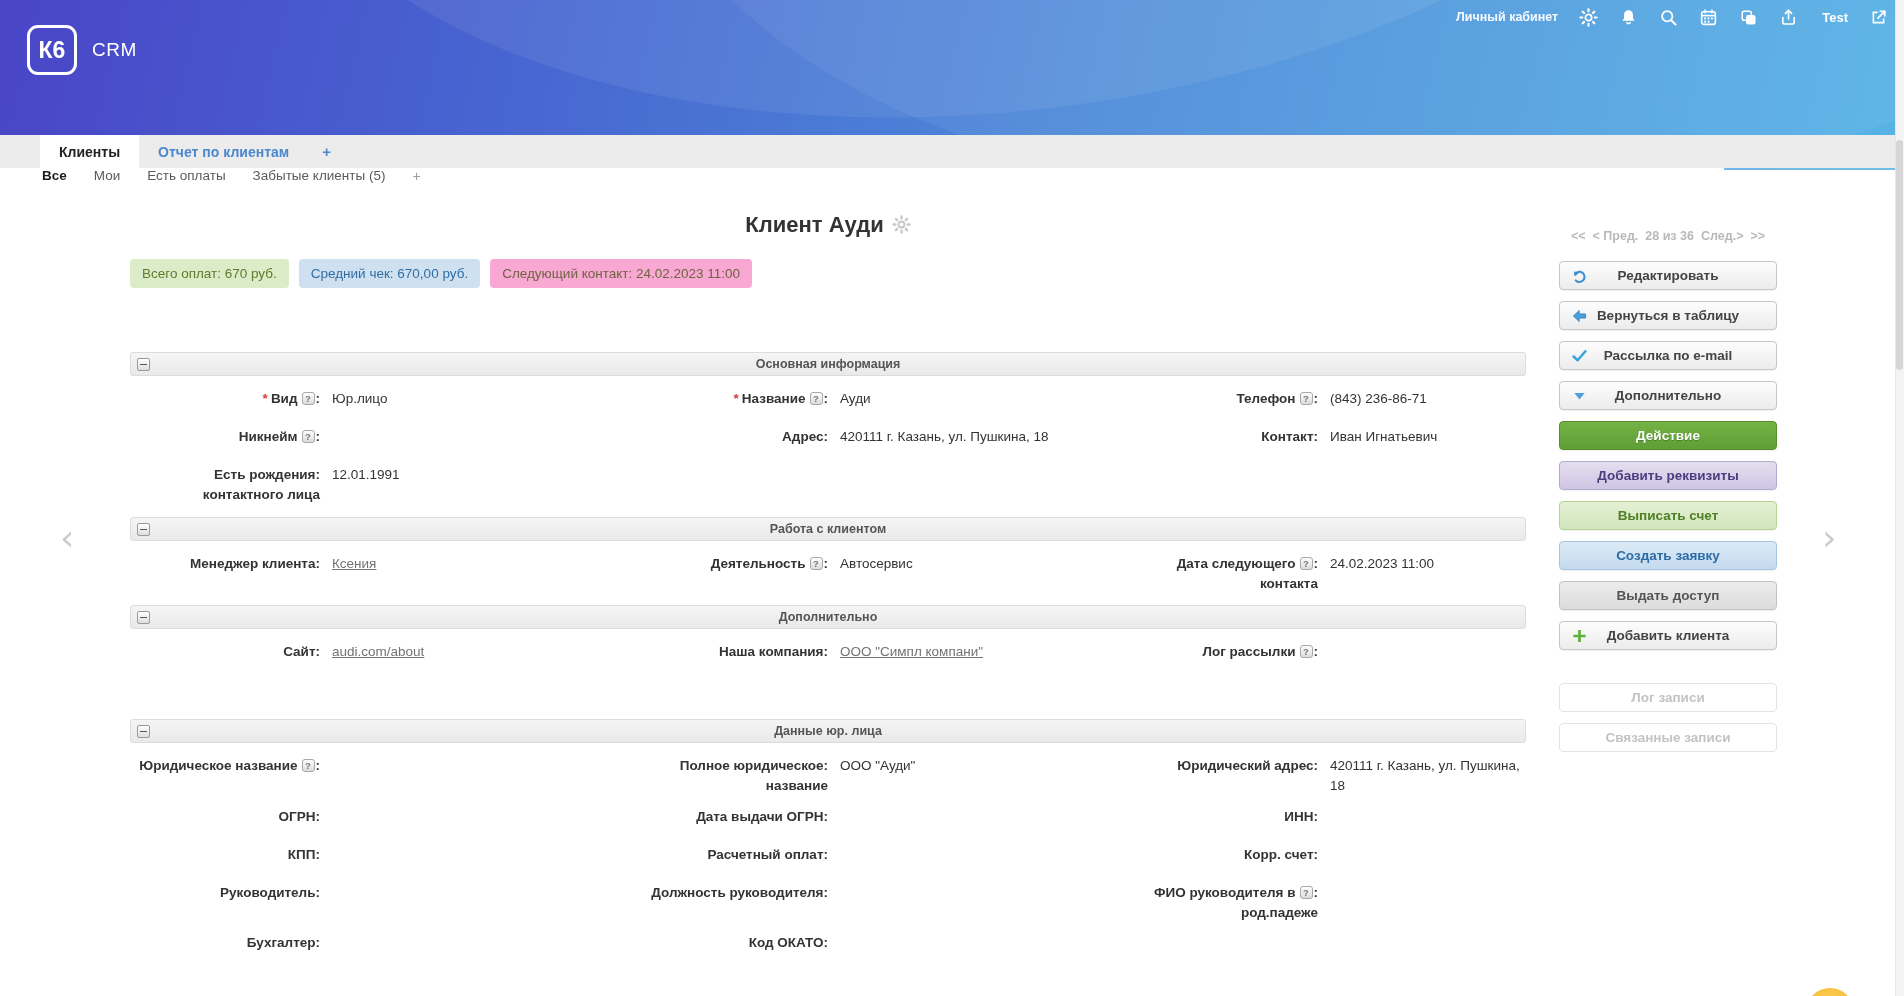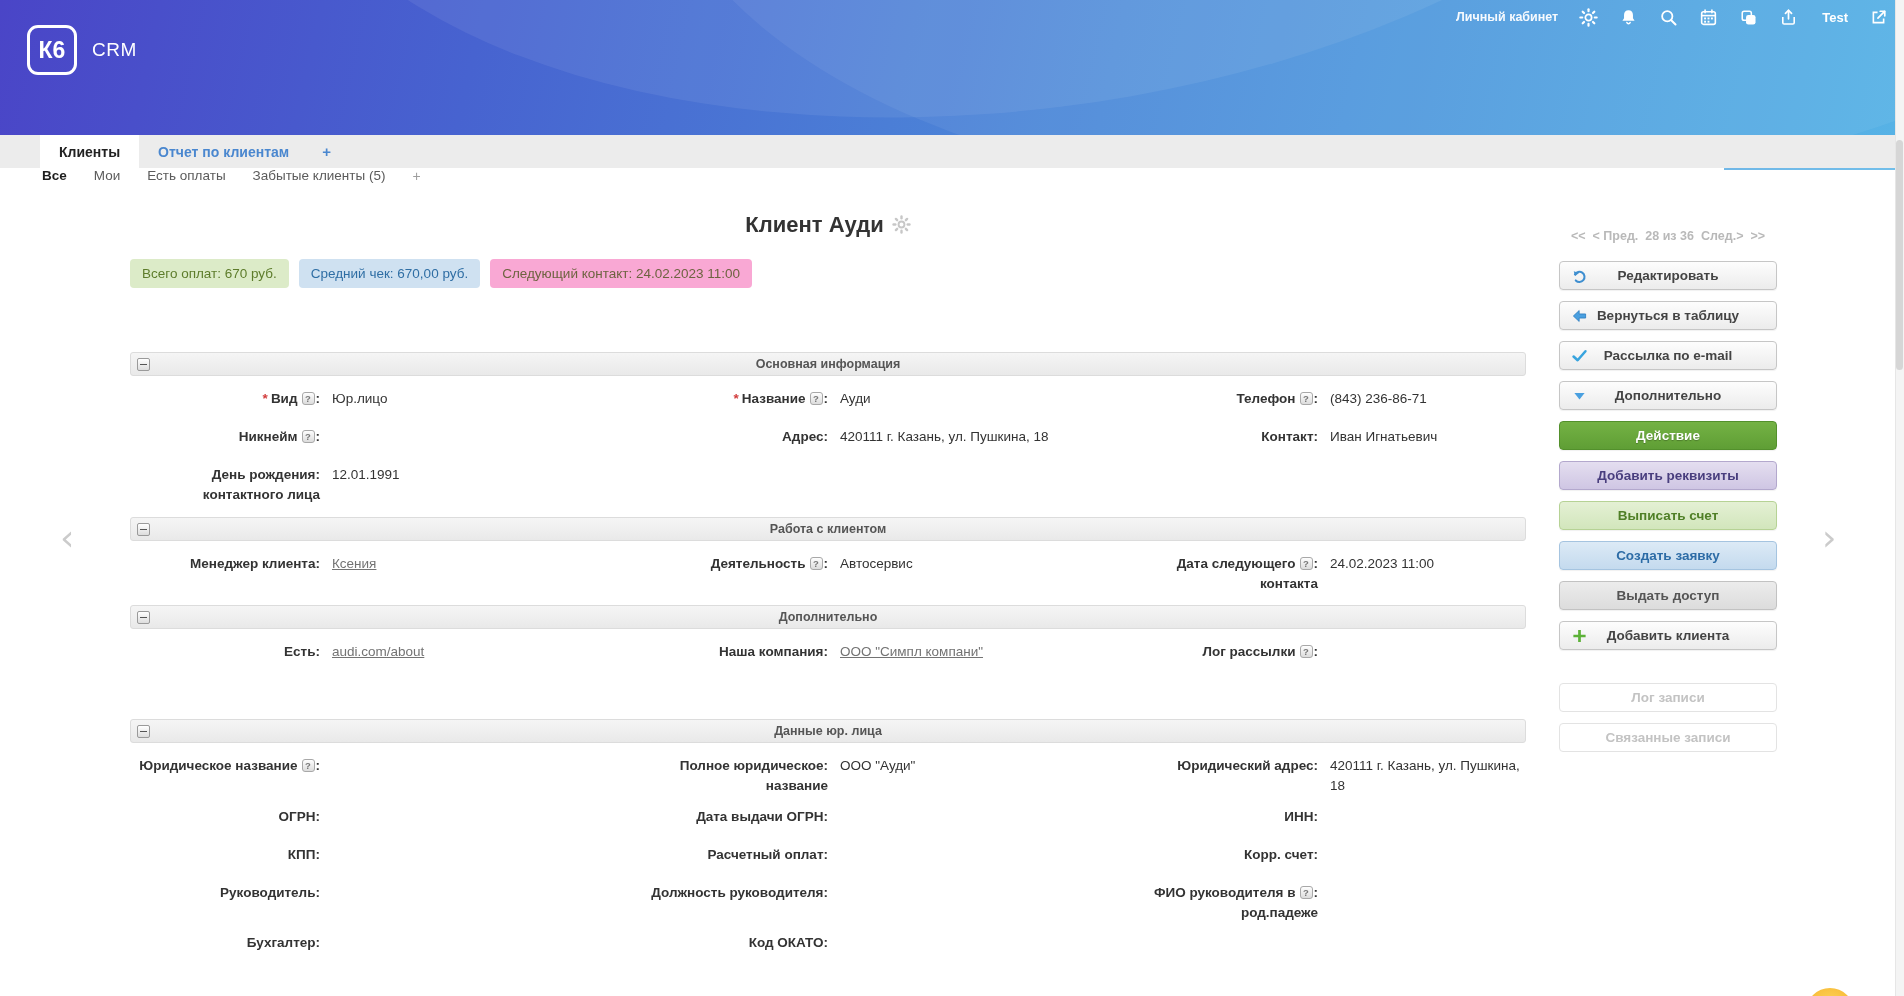--- a/index.html
+++ b/index.html
@@ -311,21 +311,21 @@
       </div>
       <div class="fcell">
         <div class="flabel"><span>Адрес</span><span>:</span></div>
         <div class="fvalue">420111 г. Казань, ул. Пушкина, 18</div>
       </div>
       <div class="fcell">
         <div class="flabel"><span>Контакт</span><span>:</span></div>
         <div class="fvalue">Иван Игнатьевич</div>
       </div>
       <div class="fcell">
-        <div class="flabel"><span>День рождения</span><span>:</span><span class="l2">контактного лица</span></div>
+        <div class="flabel"><span>Есть рождения</span><span>:</span><span class="l2">контактного лица</span></div>
         <div class="fvalue">12.01.1991</div>
       </div>
       <div class="fcell"></div>
     </div>
   </div>
 
   <div class="section">
     <div class="section-bar">
       <span class="collapse-box">
           <i></i>
@@ -350,21 +350,21 @@
 
   <div class="section">
     <div class="section-bar">
       <span class="collapse-box">
           <i></i>
         </span>
       <span>Дополнительно</span>
     </div>
     <div class="fgrid">
       <div class="fcell">
-        <div class="flabel"><span>Есть</span><span>:</span></div>
+        <div class="flabel"><span>Сайт</span><span>:</span></div>
         <div class="fvalue"><a class="vlink">audi.com/about</a></div>
       </div>
       <div class="fcell">
         <div class="flabel"><span>Наша компания</span><span>:</span></div>
         <div class="fvalue"><a class="vlink">ООО "Симпл компани"</a></div>
       </div>
       <div class="fcell">
         <div class="flabel"><span>Лог рассылки</span><span class="help">?</span><span>:</span></div>
         <div class="fvalue"></div>
       </div>

